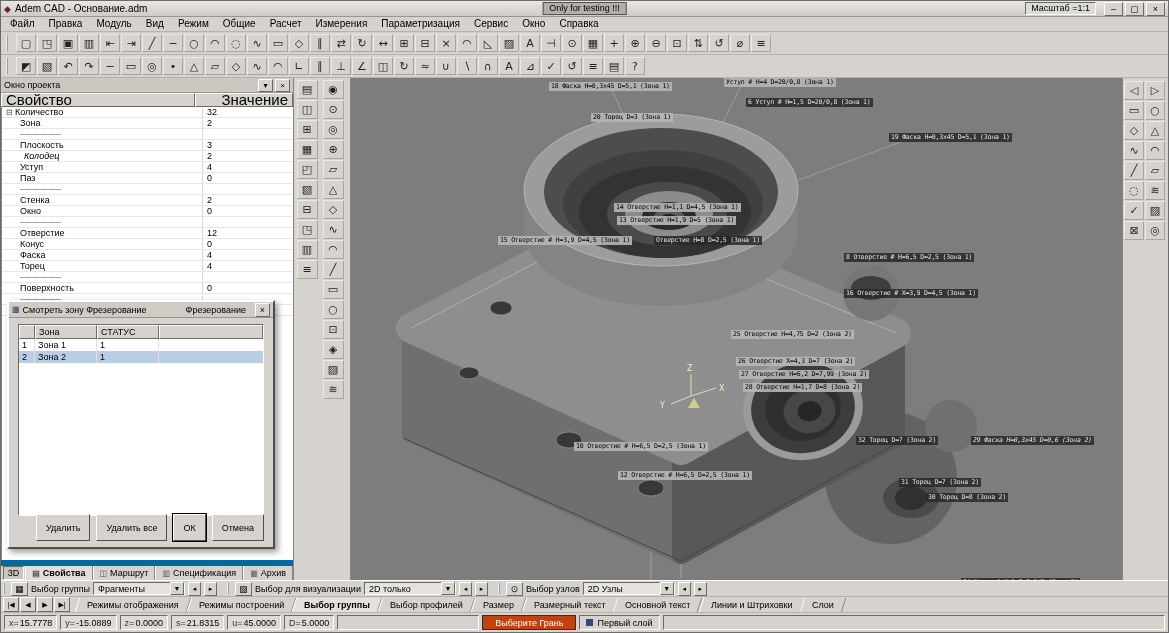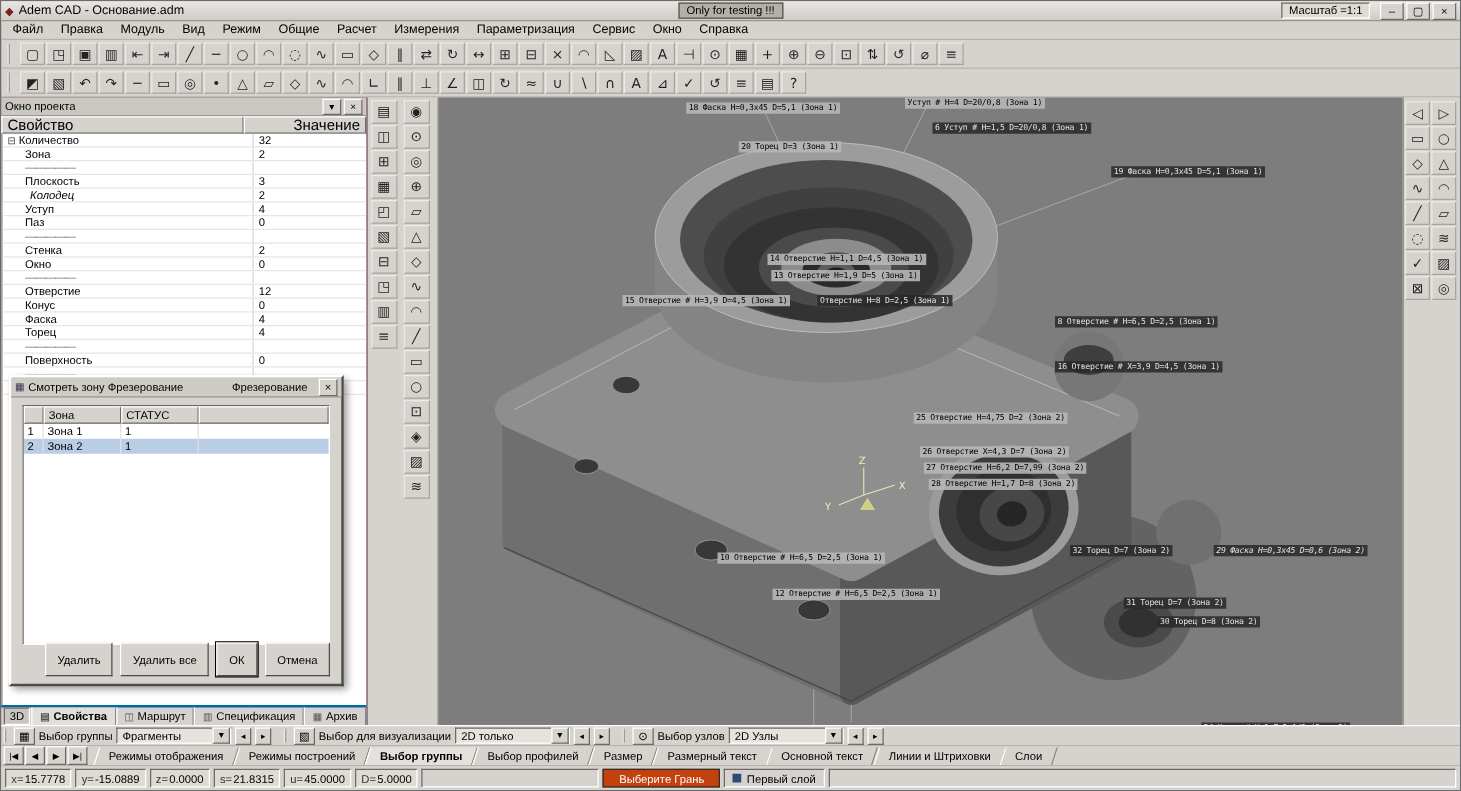--- a/index.html
+++ b/index.html
@@ -16,34 +16,34 @@
   .menubar{height:14px;display:flex;align-items:center;padding:0 2px;border-bottom:1px solid #b7b3ac;flex:0 0 14px;}
   .menuitem{padding:0 7px;height:14px;line-height:14px;font-size:10px;}
   
   .toolbar{height:22px;display:flex;align-items:center;padding:0 2px;border-bottom:1px solid #b7b3ac;flex:0 0 22px;gap:1px;}
   .grip{width:4px;height:16px;margin:0 3px;border-left:2px ridge #efefef;}
   .tbtn{width:20px;height:18px;background:#d6d3ce;display:inline-flex;align-items:center;justify-content:center;font-size:11px;color:#222;border:1px solid;border-color:#eceae6 #a8a49e #a8a49e #eceae6;padding:0;cursor:default;font-family:"DejaVu Sans",sans-serif;}
   .tbtn .g{pointer-events:none;}
   
   .main{flex:1;display:flex;min-height:0;}
   
-  .leftpanel{width:292px;flex:0 0 292px;display:flex;flex-direction:column;border-right:1px solid #8a867f;position:relative;background:#701a75;}
+  .leftpanel{width:292px;flex:0 0 292px;display:flex;flex-direction:column;border-right:1px solid #8a867f;position:relative;background:#ffffff;}
   .paneltitle{height:14px;display:flex;align-items:center;font-size:9px;padding:0 3px;background:#cBC8c2;background:#cbc8c2;border-bottom:1px solid #9a968f;}
   .pbtn{width:13px;height:11px;margin-left:2px;display:inline-flex;align-items:center;justify-content:center;font-size:8px;border:1px solid;border-color:#fff #6e6a66 #6e6a66 #fff;background:#d6d3ce;cursor:default;}
   .prophead{height:14px;display:flex;flex:0 0 14px;}
-  .ph{flex:1;font-size:12px;padding:0 4px;line-height:12px;background:#d6d3ce;border:1px solid;border-color:#fff #6e6a66 #6e6a66 #fff;}
+  .ph{flex:1;font-size:15px;padding:0 4px;line-height:12px;background:#d6d3ce;border:1px solid;border-color:#fff #6e6a66 #6e6a66 #fff;}
   .phv{flex:0 0 88px;text-align:right;}
   .proptable{flex:1;background:#fff;border-left:1px solid #8a867f;overflow:hidden;font-size:9px;}
   .prow{display:flex;height:10px;line-height:10px;border-bottom:1px solid #e6e6e6;cursor:default;}
   .prow .pl{flex:1;padding-left:4px;border-right:1px solid #d8d8d8;white-space:nowrap;overflow:hidden;}
   .prow .pv{flex:0 0 86px;padding-left:4px;}
   .prow.f-exp .pl::before{content:"⊟ ";font-size:8px;color:#444;}
   .prow.f-sep .pl{color:#777;letter-spacing:-1px;}
   
-  .lefttabs{height:14px;flex:0 0 14px;display:flex;align-items:flex-end;font-size:9px;background:#d6d3ce;border-top:2px solid #0369a1;padding-left:2px;gap:1px;}
+  .lefttabs{height:14px;flex:0 0 14px;display:flex;align-items:flex-end;font-size:9px;background:#d6d3ce;border-top:6px solid #0369a1;padding-left:2px;gap:1px;}
   .tab3d{width:20px;height:12px;text-align:center;line-height:12px;border:1px solid;border-color:#6e6a66 #fff #fff #6e6a66;background:#c9c6c0;cursor:default;}
   .ltabs{display:flex;height:14px;}
   .ltab{display:inline-flex;align-items:center;padding:0 6px;border-right:1px solid #8a867f;border-left:1px solid #fff;cursor:default;gap:3px;}
   .ltab .li{font-size:8px;color:#555;}
   .ltab.f-active{font-weight:bold;background:#e2dfda;}
   
   .dialog{position:absolute;left:6px;top:222px;width:264px;height:245px;background:#d6d3ce;border:2px solid;border-color:#fff #504d48 #504d48 #fff;box-shadow:3px 3px 6px rgba(0,0,0,.4);z-index:10;}
   .dlgtitle{height:15px;display:flex;align-items:center;font-size:9px;padding:0 3px;background:#cfccc6;border-bottom:1px solid #9a968f;gap:3px;}
   .dlgicon{font-size:8px;color:#335;}
   .dlgsub{margin-right:6px;}

